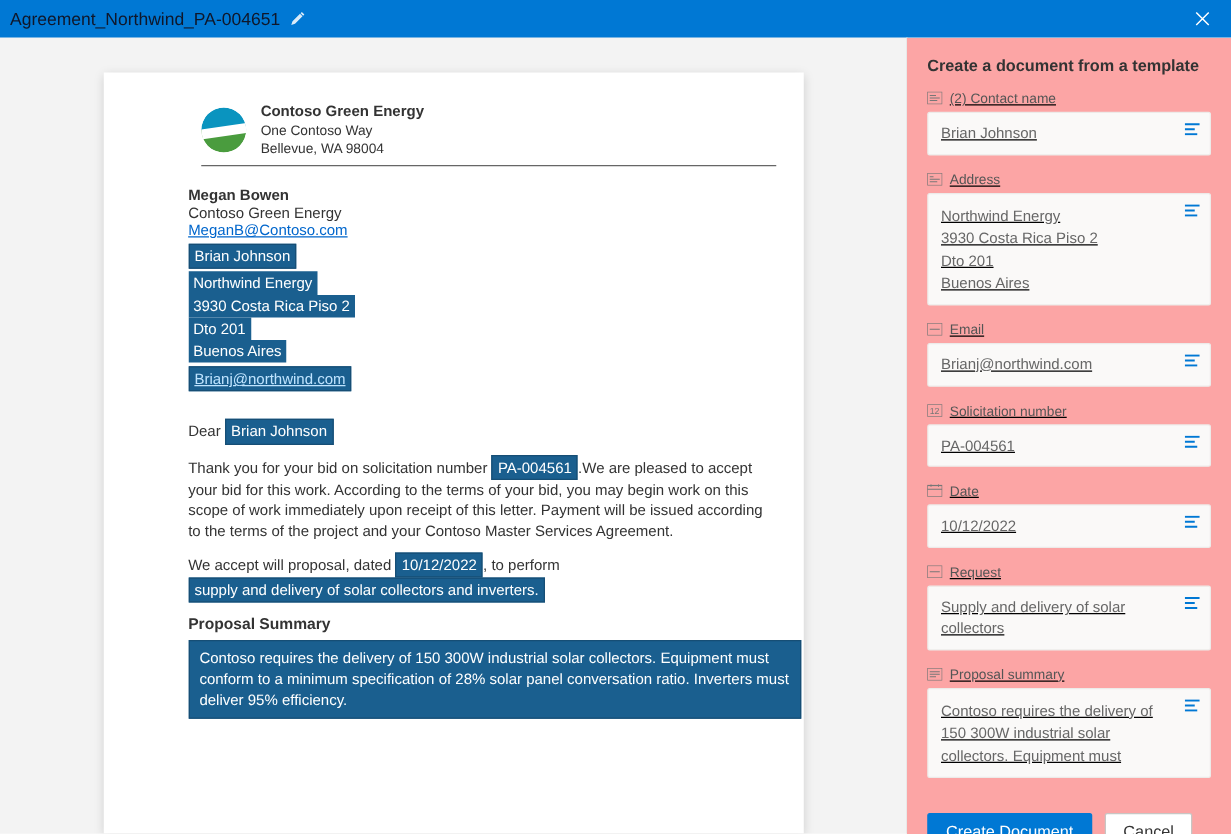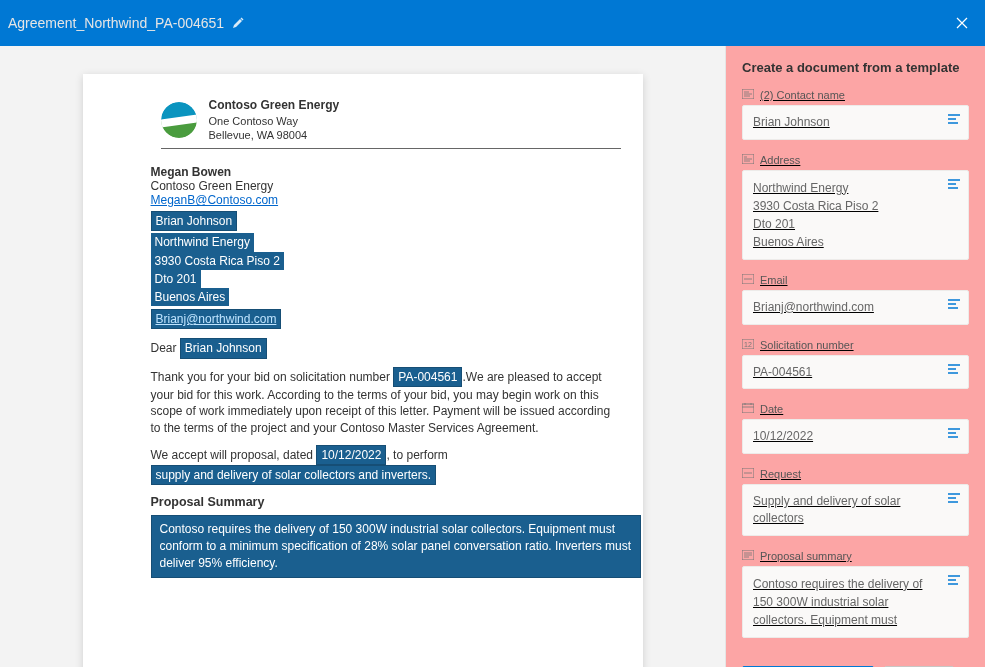--- a/index.html
+++ b/index.html
@@ -5,22 +5,22 @@
 * { margin: 0; padding: 0; box-sizing: border-box; }
 body {
   font-family: "Segoe UI", -apple-system, sans-serif;
   background: #f3f3f3;
   width: 985px;
   height: 667px;
   overflow: hidden;
 }
 .titlebar {
   background: #0078d4;
-  color: #e5e5e5;
-  height: 46px;
+  color: #0f172a;
+  height: 30px;
   display: flex;
   align-items: center;
   padding: 0 8px;
   font-size: 14px;
 }
 .titlebar .title { flex: 1; display: flex; align-items: center; gap: 8px; }
 .titlebar .edit-icon { opacity: .85; }
 .titlebar .close-btn {
   width: 30px; height: 30px; display: flex; align-items: center; justify-content: center;
   cursor: pointer; font-size: 16px;
@@ -71,21 +71,21 @@
   background: #1a5f8f;
   color: #fff;
   padding: 1px 4px;
   display: inline-block;
   line-height: 1.35;
 }
 .hl.border { border: 1px solid #164e75; }
 .hl a { color:#bfe4ff; text-decoration: underline; }
 .addr { margin-top: 2px; }
 .addr .hl { display: block; width: fit-content; }
-.salutation { margin-top: 9px; }
+.salutation { margin-top: 22px; }
 .accept-line { margin-top: 8px; line-height: 1.5; font-size: 12px; }
 .hl-block {
   background: #1a5f8f;
   color: #fff;
   padding: 5px 8px;
   margin-top: 6px;
   font-size: 12px;
   line-height: 1.4;
   border: 1px solid #164e75;
   width: calc(100% + 30px);

